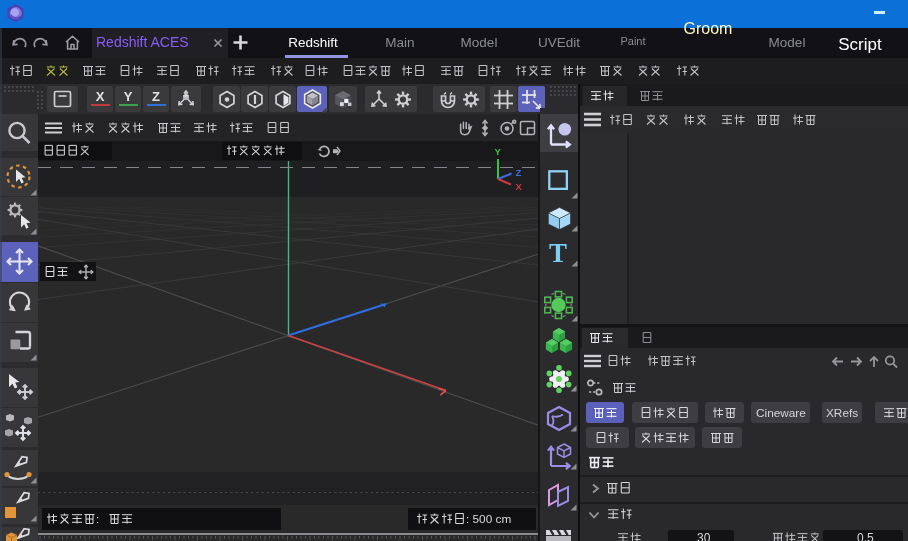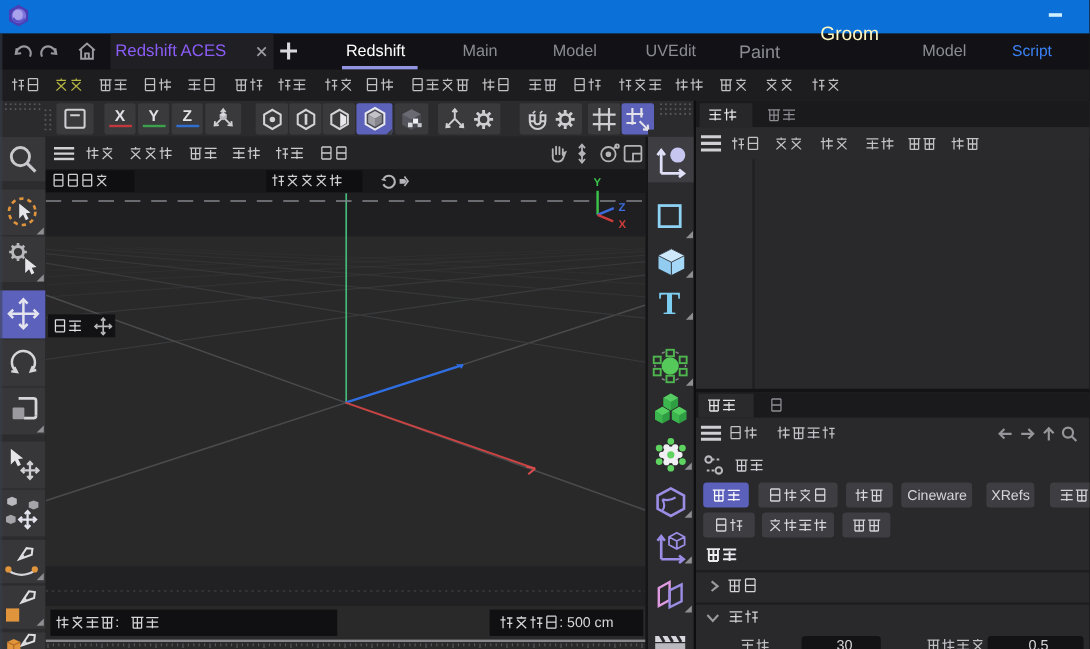--- a/index.html
+++ b/index.html
@@ -32,24 +32,24 @@
     <svg class="abs" style="left:211px;top:36px" width="14" height="14" viewBox="0 0 14 14">
 <path d="M3.5 3.5 L10.5 10.5 M10.5 3.5 L3.5 10.5" stroke="#9b9ba1" stroke-width="1.5"></path>
     </svg>
     <svg class="abs" style="left:232px;top:34px" width="17" height="17" viewBox="0 0 17 17">
 <path d="M8.5 1.5 L8.5 15.5 M1.5 8.5 L15.5 8.5" stroke="#d9d9dd" stroke-width="2.6"></path>
     </svg>
     <div class="lat" style="left:313px;top:35px;transform:translateX(-50%);font-size:13.5px;color:#ffffff">Redshift</div>
     <div class="lat" style="left:400px;top:35px;transform:translateX(-50%);font-size:13.5px;color:#8b8b93">Main</div>
     <div class="lat" style="left:479px;top:35px;transform:translateX(-50%);font-size:13.5px;color:#8b8b93">Model</div>
     <div class="lat" style="left:559px;top:35px;transform:translateX(-50%);font-size:13.5px;color:#8b8b93">UVEdit</div>
-    <div class="lat" style="left:633px;top:35px;transform:translateX(-50%);font-size:15px;color:#8b8b93">Paint</div>
+    <div class="lat" style="left:633px;top:35px;transform:translateX(-50%);font-size:11px;color:#8b8b93">Paint</div>
     <div class="lat" style="left:708px;top:20px;transform:translateX(-50%);font-size:16px;color:#fef9c3">Groom</div>
     <div class="lat" style="left:787px;top:35px;transform:translateX(-50%);font-size:13.5px;color:#8b8b93">Model</div>
-    <div class="lat" style="left:860px;top:35px;transform:translateX(-50%);font-size:13px;color:#3b82f6">Script</div>
+    <div class="lat" style="left:860px;top:35px;transform:translateX(-50%);font-size:17px;color:#ffffff">Script</div>
     <div class="abs" style="left:285px;top:55px;width:63px;height:2.5px;background:#9094e2"></div>
     <div class="abs" style="left:0;top:58px;width:908px;height:26px;background:#1d1d20"></div>
     <svg style="position:absolute;left:9px;top:64px;" width="27" height="15" viewBox="0 0 27 15">
       <line x1="3.2" y1="1.5" x2="3.2" y2="11.5" stroke="#c2c2c6" stroke-width="1.05"></line>
       <line x1="1.0" y1="4.5" x2="5.4" y2="4.5" stroke="#c2c2c6" stroke-width="1.05"></line>
       <line x1="6.5" y1="3.0" x2="11.0" y2="3.0" stroke="#c2c2c6" stroke-width="1.05"></line>
       <line x1="6.5" y1="7.5" x2="11.0" y2="7.5" stroke="#c2c2c6" stroke-width="1.05"></line>
       <line x1="8.8" y1="3.0" x2="8.8" y2="11.5" stroke="#c2c2c6" stroke-width="1.05"></line>
       <line x1="14.7" y1="1.5" x2="14.7" y2="11.5" stroke="#c2c2c6" stroke-width="1.05"></line>
       <line x1="22.3" y1="1.5" x2="22.3" y2="11.5" stroke="#c2c2c6" stroke-width="1.05"></line>

